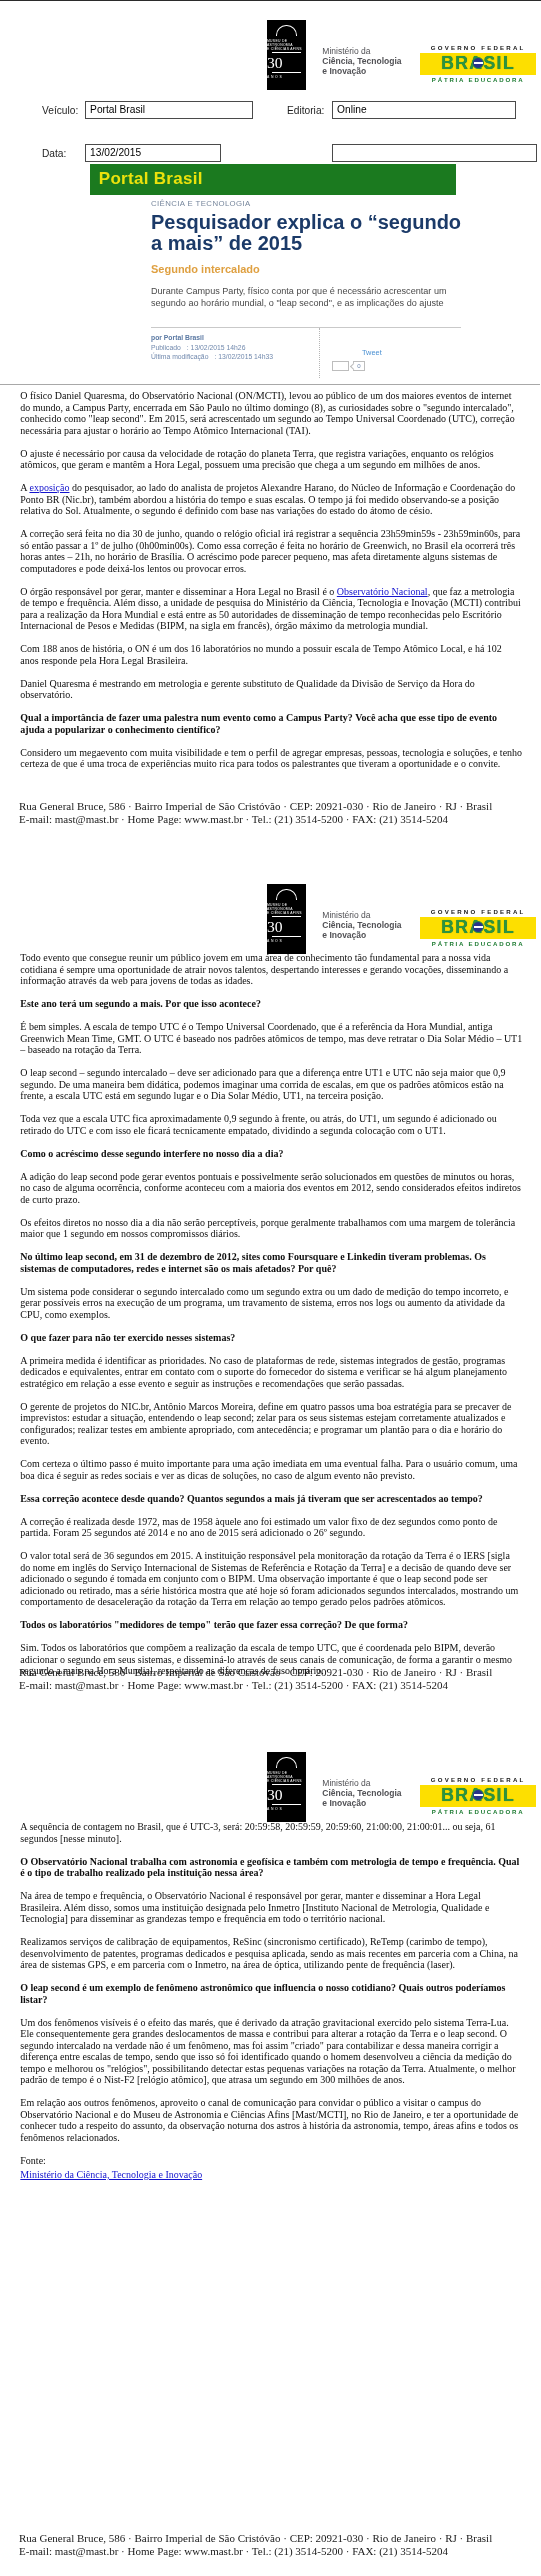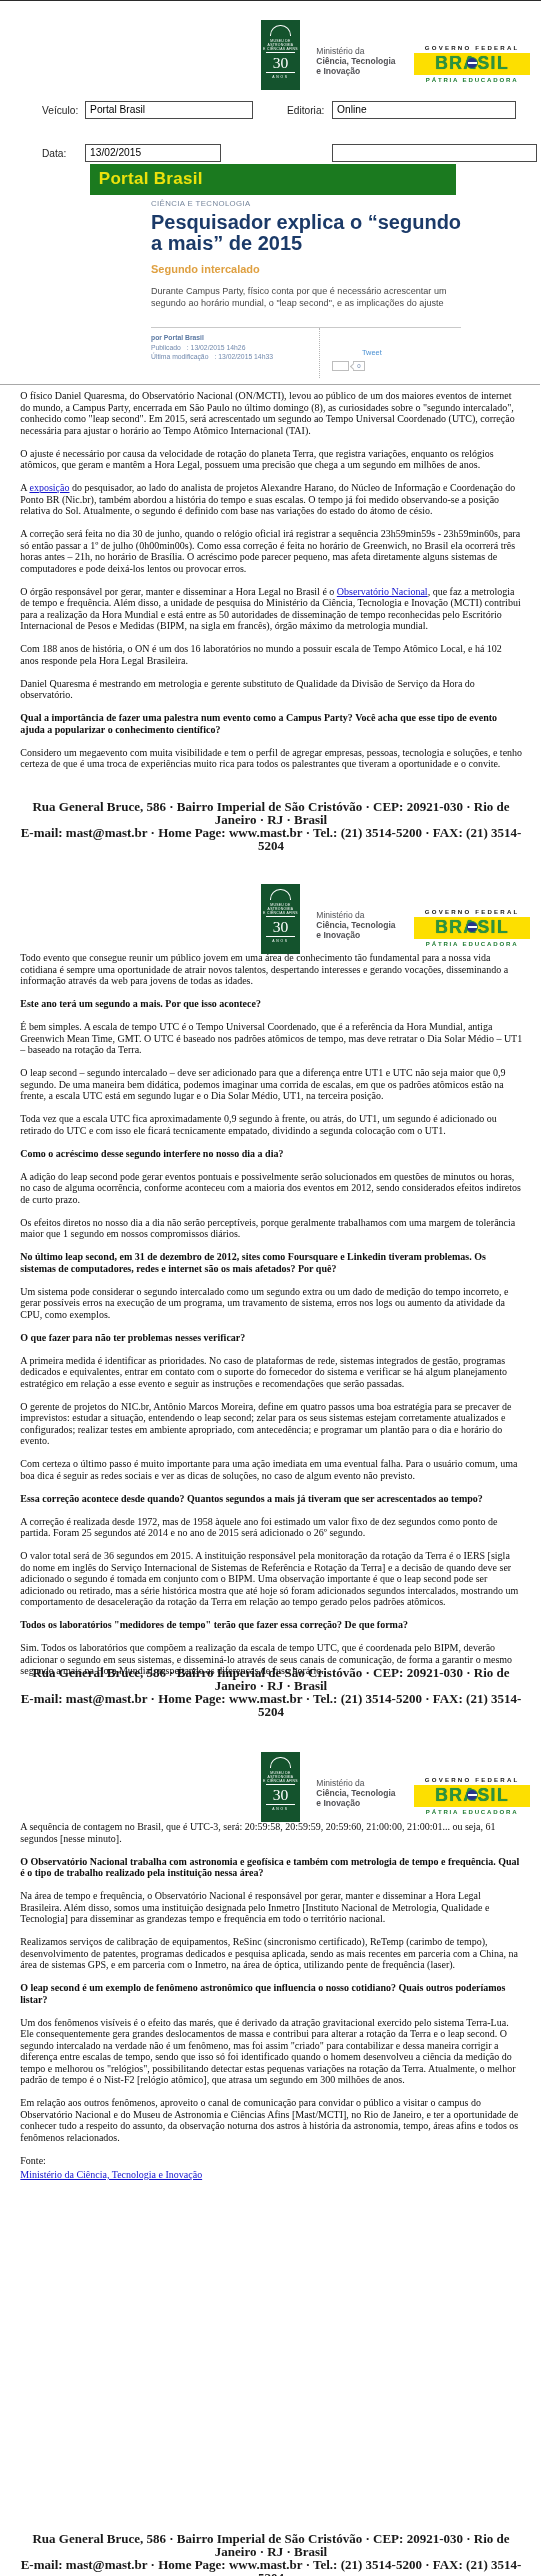--- a/index.html
+++ b/index.html
@@ -1,21 +1,21 @@
 <!DOCTYPE html>
 <html style="font-size:10.8px"><head>
 <meta charset="utf-8">
 <style>
   html,body{margin:0;padding:0;background:#e9e9e9;}
   .sheet{position:relative;width:542px;height:2576px;margin:0 auto;background:#ffffff;
          font-family:"Liberation Sans",sans-serif;overflow:hidden;border-top:1.4px solid #2b2b2b;}
   
   .logo-row{position:absolute;left:261px;display:flex;align-items:flex-end;}
-  .mast-logo{width:39px;height:70px;background:#14532d;color:#fff;text-align:center;
-             padding-top:4.7px;box-sizing:border-box;flex:0 0 auto;}
+  .mast-logo{width:39px;height:70px;background:#000000;color:#fff;text-align:left;
+             padding-top:4.7px;box-sizing:border-box;flex:0 0 auto;margin-left:6px;}
   .dome{width:19px;height:10.2px;border:1.4px solid #fff;border-bottom:none;
         border-radius:10.2px 10.2px 0 0;margin:0 auto 2.7px;}
   .mast-line{font-size:3.4px;line-height:4.1px;letter-spacing:0.3px;}
   .mast-rule{border-top:0.7px solid #fff;margin:1.4px 4.7px;}
   .mast-30{font-family:"Liberation Serif",serif;font-size:15.6px;line-height:16.3px;font-weight:400;}
   .mast-anos{font-size:3.4px;letter-spacing:1.7px;margin-top:1.4px;}
   .ministry{width:87px;text-align:left;color:#515155;font-size:8.5px;line-height:10.2px;
             margin:0 10.8px 13.5px 16.3px;}
   .ministry .b{font-weight:bold;}
   .gov-logo{width:116px;text-align:center;margin-bottom:6.8px;}
@@ -58,22 +58,22 @@
              transform:rotate(45deg);}
   .full-rule{position:absolute;left:0;top:383px;width:540px;border-top:0.7px solid #a8a8a8;}
   
   .body-col{position:absolute;left:20.3px;width:502px;font-family:"Liberation Serif",serif;
             font-size:10px;line-height:11.5px;color:#0e0e0e;}
   .blk{margin:0 0 11.5px 0;}
   .blk.q{font-weight:bold;}
   .blk.tight{margin-top:-8.8px;}
   .blue-link{color:#1313cd;text-decoration:underline;}
   
-  .foot{position:absolute;right:19px;width:504px;text-align:center;
-        font-family:"Liberation Serif",serif;font-size:13px;line-height:13px;color:#1a1a1a;font-weight:bold;}
+  .foot{position:absolute;right:19px;width:504px;text-align:left;
+        font-family:"Liberation Serif",serif;font-size:11px;line-height:13px;color:#1a1a1a;}
 </style>
 </head>
 <body>
 
 <div class="sheet">
 
   <div class="logo-row" style="top:19px;">
     <div class="mast-logo">
       <div class="dome"></div>
       <div class="mast-line">MUSEU DE</div>
@@ -186,21 +186,21 @@
       <div class="blk p">Todo evento que consegue reunir um público jovem em uma área de conhecimento tão fundamental para a nossa vida cotidiana é sempre uma oportunidade de atrair novos talentos, despertando interesses e gerando vocações, disseminando a informação através da web para jovens de todas as idades.</div>
       <div class="blk q">Este ano terá um segundo a mais. Por que isso acontece?</div>
       <div class="blk p">É bem simples. A escala de tempo UTC é o Tempo Universal Coordenado, que é a referência da Hora Mundial, antiga Greenwich Mean Time, GMT. O UTC é baseado nos padrões atômicos de tempo, mas deve retratar o Dia Solar Médio – UT1 – baseado na rotação da Terra.</div>
       <div class="blk p">O leap second – segundo intercalado – deve ser adicionado para que a diferença entre UT1 e UTC não seja maior que 0,9 segundo. De uma maneira bem didática, podemos imaginar uma corrida de escalas, em que os padrões atômicos estão na frente, a escala UTC está em segundo lugar e o Dia Solar Médio, UT1, na terceira posição.</div>
       <div class="blk p">Toda vez que a escala UTC fica aproximadamente 0,9 segundo à frente, ou atrás, do UT1, um segundo é adicionado ou retirado do UTC e com isso ele ficará tecnicamente empatado, dividindo a segunda colocação com o UT1.</div>
       <div class="blk q">Como o acréscimo desse segundo interfere no nosso dia a dia?</div>
       <div class="blk p">A adição do leap second pode gerar eventos pontuais e possivelmente serão solucionados em questões de minutos ou horas, no caso de alguma ocorrência, conforme aconteceu com a maioria dos eventos em 2012, sendo considerados efeitos indiretos de curto prazo.</div>
       <div class="blk p">Os efeitos diretos no nosso dia a dia não serão perceptíveis, porque geralmente trabalhamos com uma margem de tolerância maior que 1 segundo em nossos compromissos diários.</div>
       <div class="blk q">No último leap second, em 31 de dezembro de 2012, sites como Foursquare e Linkedin tiveram problemas. Os sistemas de computadores, redes e internet são os mais afetados? Por quê?</div>
       <div class="blk p">Um sistema pode considerar o segundo intercalado como um segundo extra ou um dado de medição do tempo incorreto, e gerar possíveis erros na execução de um programa, um travamento de sistema, erros nos logs ou aumento da atividade da CPU, como exemplos.</div>
-      <div class="blk q">O que fazer para não ter problemas nesses verificar?</div>
+      <div class="blk q">O que fazer para não ter exercido nesses sistemas?</div>
       <div class="blk p">A primeira medida é identificar as prioridades. No caso de plataformas de rede, sistemas integrados de gestão, programas dedicados e equivalentes, entrar em contato com o suporte do fornecedor do sistema e verificar se há algum planejamento estratégico em relação a esse evento e seguir as instruções e recomendações que serão passadas.</div>
       <div class="blk p">O gerente de projetos do NIC.br, Antônio Marcos Moreira, define em quatro passos uma boa estratégia para se precaver de imprevistos: estudar a situação, entendendo o leap second; zelar para os seus sistemas estejam corretamente atualizados e configurados; realizar testes em ambiente apropriado, com antecedência; e programar um plantão para o dia e horário do evento.</div>
       <div class="blk p">Com certeza o último passo é muito importante para uma ação imediata em uma eventual falha. Para o usuário comum, uma boa dica é seguir as redes sociais e ver as dicas de soluções, no caso de algum evento não previsto.</div>
       <div class="blk q">Essa correção acontece desde quando? Quantos segundos a mais já tiveram que ser acrescentados ao tempo?</div>
       <div class="blk p">A correção é realizada desde 1972, mas de 1958 àquele ano foi estimado um valor fixo de dez segundos como ponto de partida. Foram 25 segundos até 2014 e no ano de 2015 será adicionado o 26º segundo.</div>
       <div class="blk p">O valor total será de 36 segundos em 2015. A instituição responsável pela monitoração da rotação da Terra é o IERS [sigla do nome em inglês do Serviço Internacional de Sistemas de Referência e Rotação da Terra] e a decisão de quando deve ser adicionado o segundo é tomada em conjunto com o BIPM. Uma observação importante é que o leap second pode ser adicionado ou retirado, mas a série histórica mostra que até hoje só foram adicionados segundos intercalados, mostrando um comportamento de desaceleração da rotação da Terra em relação ao tempo gerado pelos padrões atômicos.</div>
       <div class="blk q">Todos os laboratórios "medidores de tempo" terão que fazer essa correção? De que forma?</div>
       <div class="blk p">Sim. Todos os laboratórios que compõem a realização da escala de tempo UTC, que é coordenada pelo BIPM, deverão adicionar o segundo em seus sistemas, e disseminá-lo através de seus canais de comunicação, de forma a garantir o mesmo segundo a mais na Hora Mundial, respeitando as diferenças de fuso horário.</div>
     </div>
 

